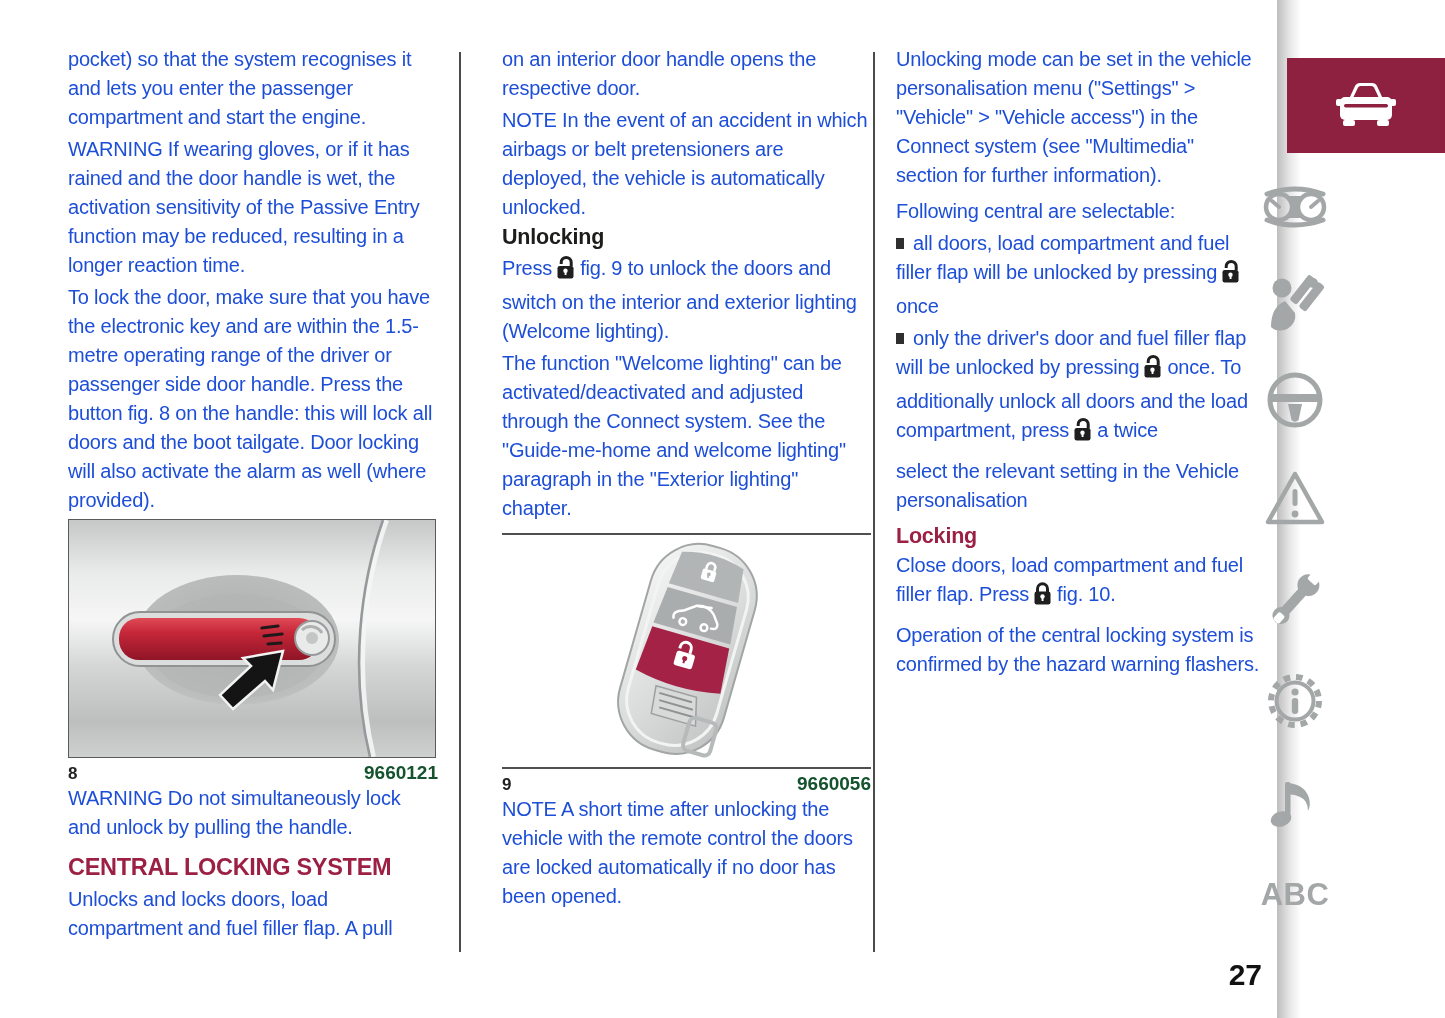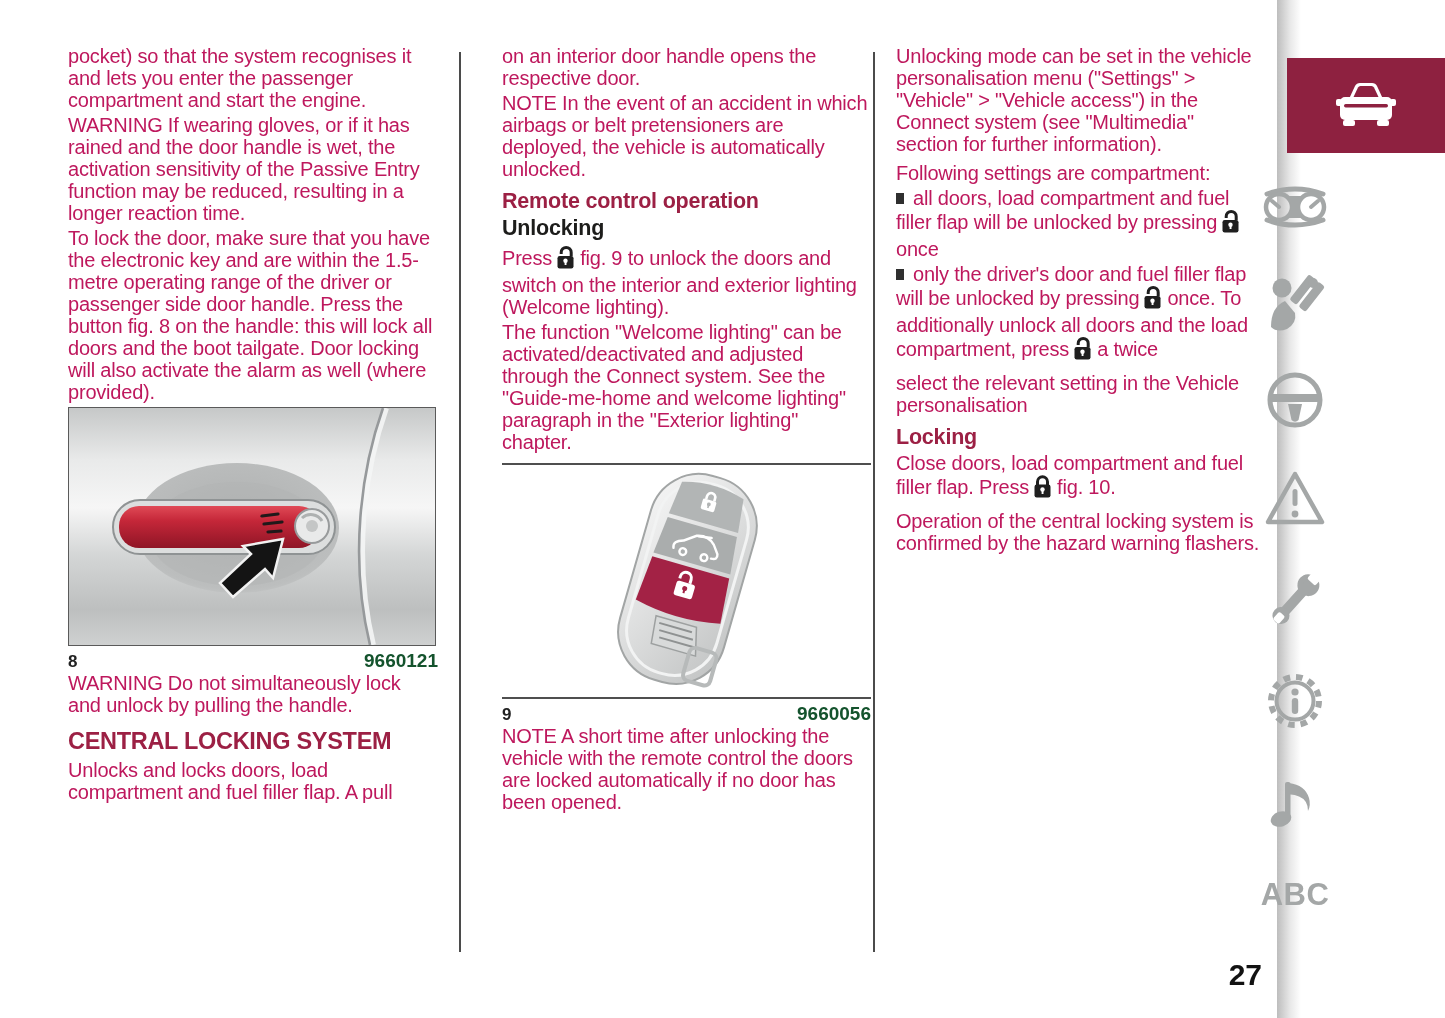--- a/index.html
+++ b/index.html
@@ -5,21 +5,21 @@
   * { box-sizing: border-box; margin: 0; padding: 0; }
   html,body { background:#888; }
   .page {
     position: relative; width: 1445px; height: 1018px; background: #ffffff;
     font-family: "Liberation Sans", sans-serif; overflow: hidden; margin: 0 auto;
   }
   .col { position: absolute; top: 45px; }
   .col1 { left: 68px;  width: 370px; }
   .col2 { left: 482px; width: 369px; margin-left: 20px; }
   .col3 { left: 896px; width: 364px; }
-  p.b { font-size: 20px; line-height: 22px; color: #be185d; letter-spacing: -0.2px; margin: 0 0 3px 0; }
+  p.b { font-size: 20px; line-height: 29px; color: #1d4ed8; letter-spacing: -0.2px; margin: 0 0 3px 0; }
   p.sp { margin-top: 7px; }
   .h-red  { color: #9c2044; font-size: 21.5px; font-weight: bold; letter-spacing: -0.2px; margin: 9px 0 2px 0; }
   .h-blk  { color: #1d1d1b; font-size: 21.5px; font-weight: bold; letter-spacing: -0.2px; margin: 0 0 4px 0; }
   .h-caps { color: #9c2044; font-size: 23.5px; font-weight: bold; letter-spacing: -0.3px; margin: 12px 0 4px 0; }
   .vsep { position: absolute; top: 52px; width: 2px; height: 900px; background: #4b4b4b; }
   .vsep1 { left: 459px; } .vsep2 { left: 873px; }
 
   figure { margin: 0; }
   .fig8 { margin-top: 4px; }
   .photo8 { width: 368px; height: 239px; border: 1px solid #5a5a5a; font-size:0; }
@@ -107,21 +107,20 @@
     </figure>
 
     <p class="b after-fig">WARNING Do not simultaneously lock and unlock by pulling the handle.</p>
     <h2 class="h-caps">CENTRAL LOCKING SYSTEM</h2>
     <p class="b">Unlocks and locks doors, load compartment and fuel filler flap. A pull</p>
   </section>
 
   <section class="col col2">
     <p class="b">on an interior door handle opens the respective door.</p>
     <p class="b">NOTE In the event of an accident in which airbags or belt pretensioners are deployed, the vehicle is automatically unlocked.</p>
-    <h3 class="h-red">Remote control operation</h3>
     <h4 class="h-blk">Unlocking</h4>
     <p class="b"><span>Press</span><span class="ilock"><svg width="21" height="25" viewBox="0 0 21 25">
             <path d="M6.2 9 V7.4 a5 5 0 0 1 10 0 V11" fill="none" stroke="#1f1f1f" stroke-width="3"></path>
             <rect x="2.5" y="11" width="16" height="12.5" rx="2.2" fill="#1f1f1f"></rect>
             <circle cx="10.5" cy="15.8" r="2.2" fill="#fff"></circle>
             <rect x="9.6" y="16" width="1.9" height="4" fill="#fff"></rect>
           </svg></span><span>fig. 9 to unlock the doors and switch on the interior and exterior lighting (Welcome lighting).</span></p>
     <p class="b">The function "Welcome lighting" can be activated/deactivated and adjusted through the Connect system. See the "Guide-me-home and welcome lighting" paragraph in the "Exterior lighting" chapter.</p>
 
     <figure class="fig9">
@@ -175,21 +174,21 @@
         <span class="fig-num">9</span>
         <span class="fig-code">9660056</span>
       </figcaption>
     </figure>
 
     <p class="b note-after">NOTE A short time after unlocking the vehicle with the remote control the doors are locked automatically if no door has been opened.</p>
   </section>
 
   <section class="col col3">
     <p class="b">Unlocking mode can be set in the vehicle personalisation menu ("Settings" &gt; "Vehicle" &gt; "Vehicle access") in the Connect system (see "Multimedia" section for further information).</p>
-    <p class="b sp">Following settings are compartment:</p>
+    <p class="b sp">Following central are selectable:</p>
     <p class="b"><span class="sq"></span><span>all doors, load compartment and fuel filler flap will be unlocked by pressing</span><span class="ilock"><svg width="21" height="25" viewBox="0 0 21 25">
             <path d="M6.2 9 V7.4 a5 5 0 0 1 10 0 V11" fill="none" stroke="#1f1f1f" stroke-width="3"></path>
             <rect x="2.5" y="11" width="16" height="12.5" rx="2.2" fill="#1f1f1f"></rect>
             <circle cx="10.5" cy="15.8" r="2.2" fill="#fff"></circle>
             <rect x="9.6" y="16" width="1.9" height="4" fill="#fff"></rect>
           </svg></span><span>once</span></p>
     <p class="b"><span class="sq"></span><span>only the driver's door and fuel filler flap will be unlocked by pressing</span><span class="ilock"><svg width="21" height="25" viewBox="0 0 21 25">
             <path d="M6.2 9 V7.4 a5 5 0 0 1 10 0 V11" fill="none" stroke="#1f1f1f" stroke-width="3"></path>
             <rect x="2.5" y="11" width="16" height="12.5" rx="2.2" fill="#1f1f1f"></rect>
             <circle cx="10.5" cy="15.8" r="2.2" fill="#fff"></circle>

